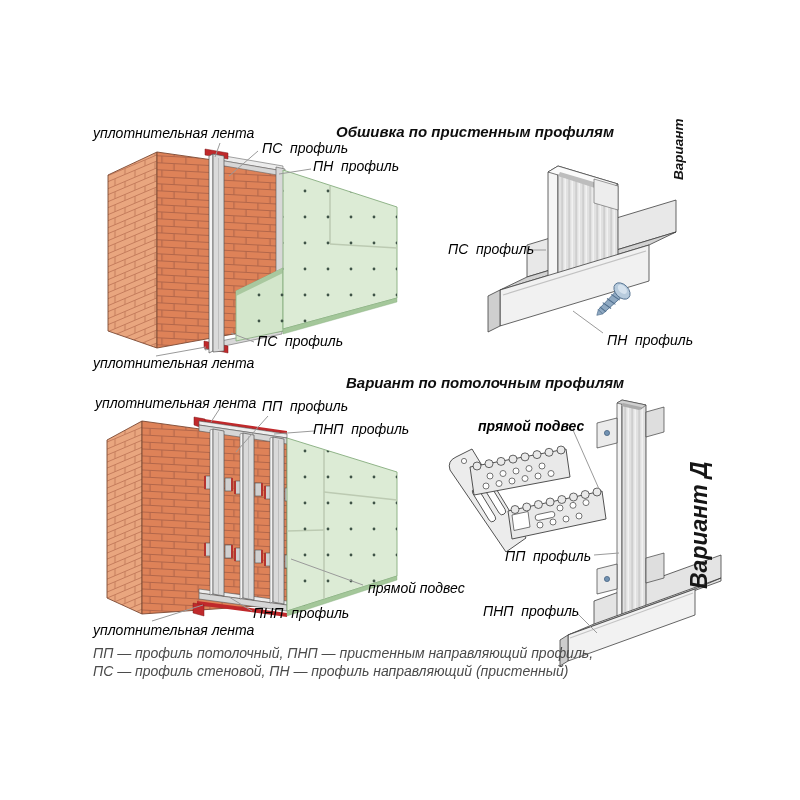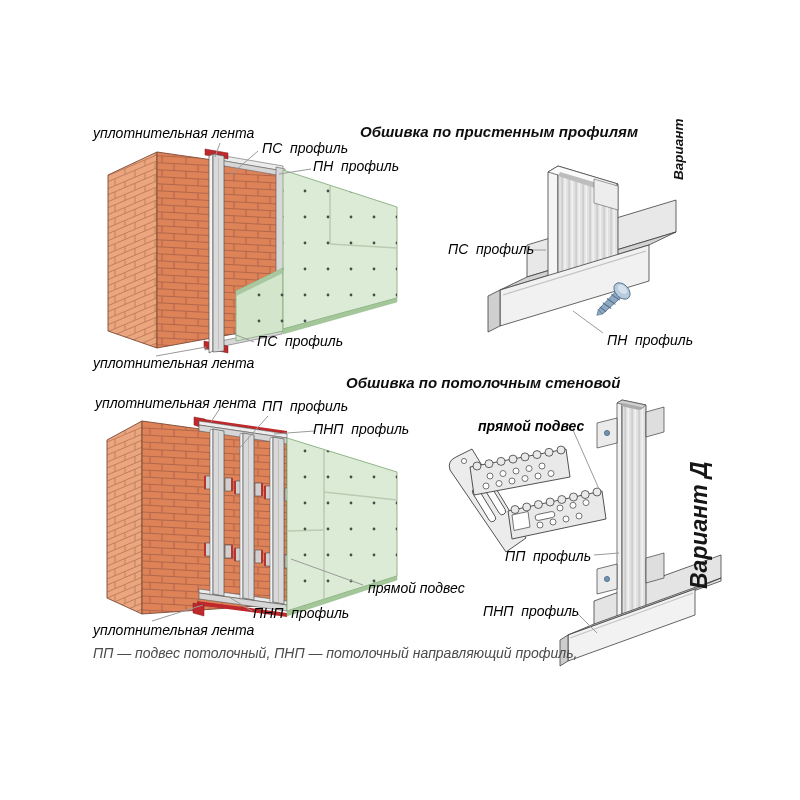--- a/index.html
+++ b/index.html
@@ -234,41 +234,42 @@
     <line x1="314" y1="431" x2="274" y2="434"></line>
     <line x1="363" y1="585" x2="291" y2="559"></line>
     <line x1="252" y1="611" x2="229" y2="597"></line>
     <line x1="152" y1="621" x2="203" y2="605"></line>
     <line x1="573" y1="430" x2="599" y2="489"></line>
     <line x1="594" y1="555" x2="619" y2="553"></line>
     <line x1="577" y1="613" x2="597" y2="633"></line>
   </g>
 </svg>
 
-<div class="ttl" style="left:360px;top:123px">Обшивка по пристенным профилям</div>
+<div class="ttl" style="left:336px;top:123px">Обшивка по пристенным профилям</div>
 
 <div class="lbl" style="left:93px;top:126px">уплотнительная лента</div>
 <div class="lbl" style="left:262px;top:141px">ПС  профиль</div>
 <div class="lbl" style="left:313px;top:159px">ПН  профиль</div>
 <div class="lbl" style="left:257px;top:334px">ПС  профиль</div>
 <div class="lbl" style="left:93px;top:356px">уплотнительная лента</div>
 
 <div class="lbl" style="left:448px;top:242px">ПС  профиль</div>
 <div class="lbl" style="left:607px;top:333px">ПН  профиль</div>
 <div class="vrt" style="left:671px;top:180px">Вариант</div>
 
-<div class="ttl" style="left:346px;top:374px">Обшивка по потолочным стеновой</div>
+<div class="ttl" style="left:346px;top:374px">Вариант по потолочным профилям</div>
 
 <div class="lbl" style="left:95px;top:396px">уплотнительная лента</div>
 <div class="lbl" style="left:262px;top:399px">ПП  профиль</div>
 <div class="lbl" style="left:313px;top:422px">ПНП  профиль</div>
 <div class="lbl" style="left:368px;top:581px">прямой подвес</div>
 <div class="lbl" style="left:253px;top:606px">ПНП  профиль</div>
 <div class="lbl" style="left:93px;top:623px">уплотнительная лента</div>
 
 <div class="lbl bold" style="left:478px;top:419px">прямой подвес</div>
 <div class="lbl" style="left:505px;top:549px">ПП  профиль</div>
 <div class="lbl" style="left:483px;top:604px">ПНП  профиль</div>
 <div class="vrt2" style="left:686px;top:589px">Вариант Д</div>
 
-<div class="lgd" style="left:93px;top:645px">ПП — подвес потолочный, ПНП — потолочный направляющий профиль,</div>
+<div class="lgd" style="left:93px;top:645px">ПП — профиль потолочный, ПНП — пристенным направляющий профиль,</div>
+<div class="lgd" style="left:93px;top:663px">ПС — профиль стеновой, ПН — профиль направляющий (пристенный)</div>
 
 </div>
 
 </body></html>

